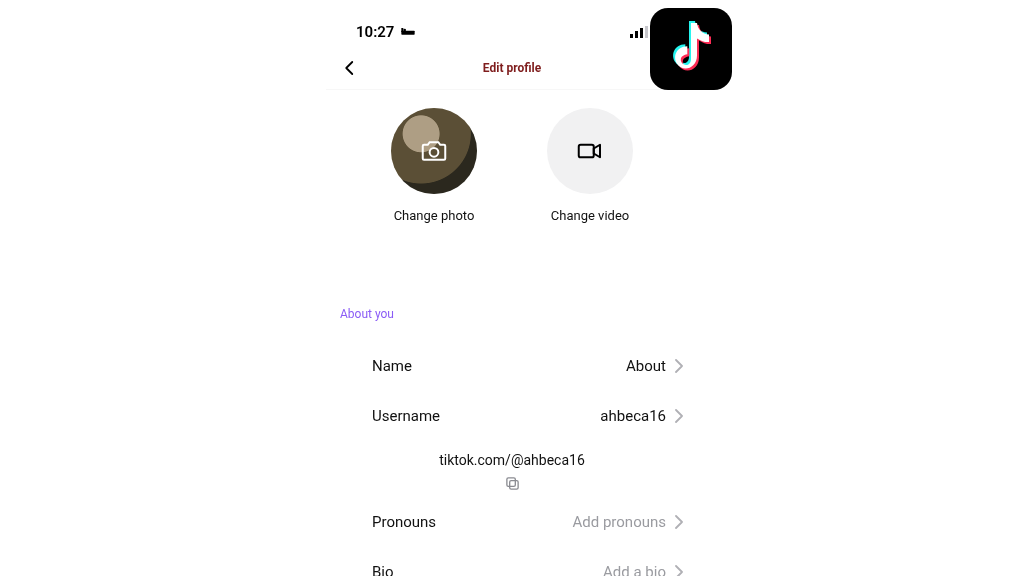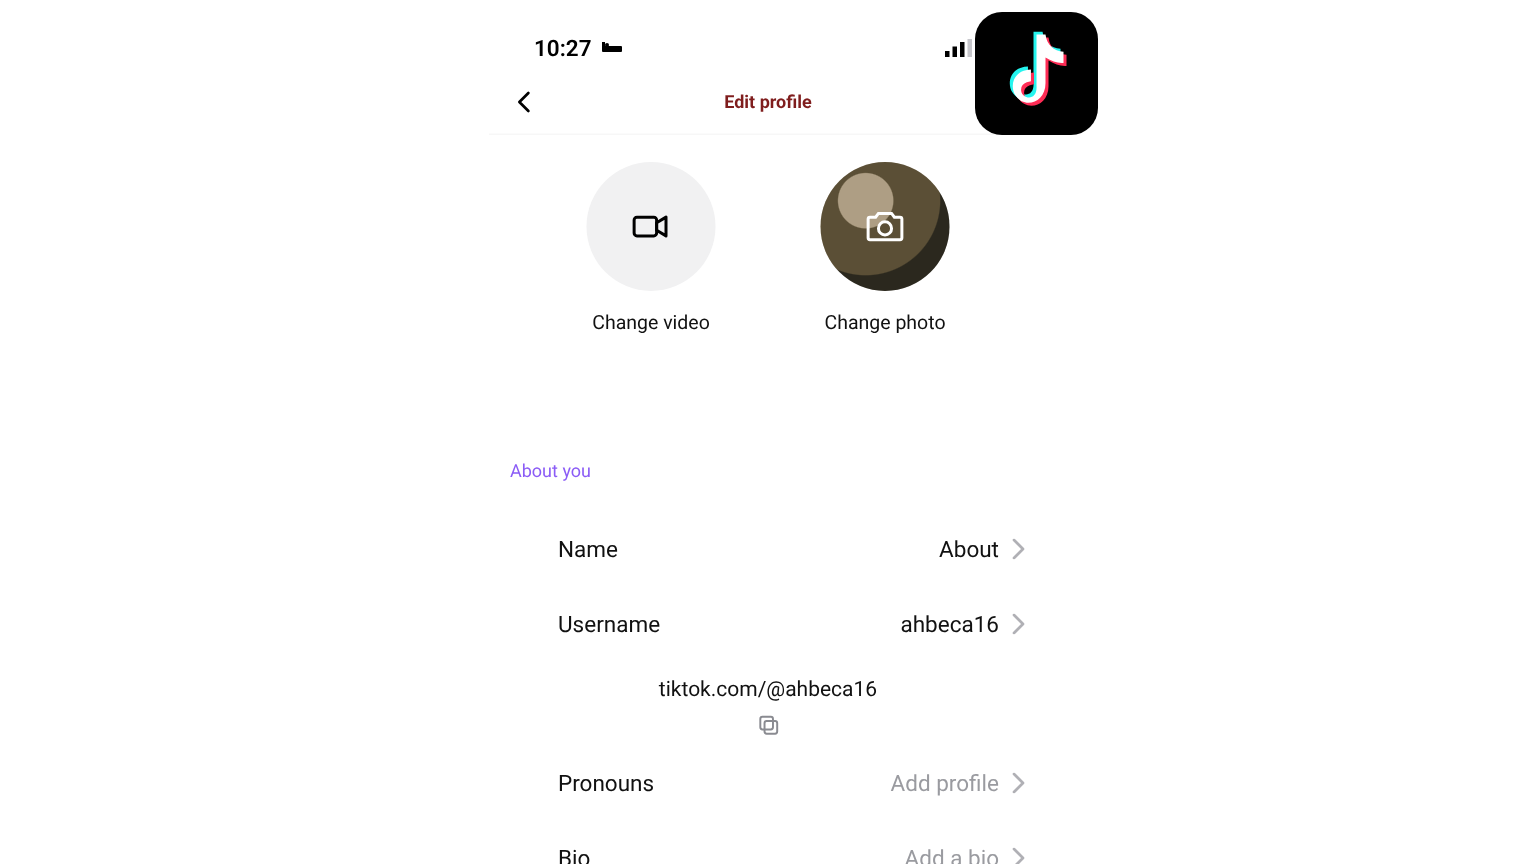--- a/index.html
+++ b/index.html
@@ -145,37 +145,37 @@
     <div class="back-btn">
       <svg width="18" height="18" viewBox="0 0 24 24">
           <path d="M15 4l-8 8 8 8" stroke="#000" stroke-width="2.4" fill="none" stroke-linecap="round" stroke-linejoin="round"></path>
         </svg>
     </div>
     <div class="nav-title">Edit profile</div>
   </div>
 
   <div class="media-row">
     <div class="media-item">
+      <div class="media-circle photo-circle">
+        <svg width="30" height="30" viewBox="0 0 24 24" style="position:relative;z-index:1">
+          <path d="M4 7h3l1.5-2h7L17 7h3a1 1 0 0 1 1 1v10a1 1 0 0 1-1 1H4a1 1 0 0 1-1-1V8a1 1 0 0 1 1-1z" fill="none" stroke="#fff" stroke-width="1.6"></path>
+          <circle cx="12" cy="13" r="3.5" fill="none" stroke="#fff" stroke-width="1.6"></circle>
+        </svg>
+      </div>
+      <span class="media-label">Change photo</span>
+    </div>
+    <div class="media-item">
       <div class="media-circle video-circle">
         <svg width="30" height="30" viewBox="0 0 24 24">
           <rect x="3" y="7" width="12" height="10" rx="1.5" fill="none" stroke="#000" stroke-width="1.6"></rect>
           <path d="M15 10l5-3v10l-5-3z" fill="none" stroke="#000" stroke-width="1.6" stroke-linejoin="round"></path>
         </svg>
       </div>
       <span class="media-label">Change video</span>
     </div>
-    <div class="media-item">
-      <div class="media-circle photo-circle">
-        <svg width="30" height="30" viewBox="0 0 24 24" style="position:relative;z-index:1">
-          <path d="M4 7h3l1.5-2h7L17 7h3a1 1 0 0 1 1 1v10a1 1 0 0 1-1 1H4a1 1 0 0 1-1-1V8a1 1 0 0 1 1-1z" fill="none" stroke="#fff" stroke-width="1.6"></path>
-          <circle cx="12" cy="13" r="3.5" fill="none" stroke="#fff" stroke-width="1.6"></circle>
-        </svg>
-      </div>
-      <span class="media-label">Change photo</span>
-    </div>
   </div>
 
   <div class="section-hdr">About you</div>
 
   <div class="rows">
 
     <div class="row">
       <span class="row-label">Name</span>
       <span class="row-right">
         <span class="row-value">About</span>
@@ -205,21 +205,21 @@
         <svg width="15" height="15" viewBox="0 0 16 16">
             <rect x="5" y="5" width="9" height="9" rx="1.5" fill="none" stroke="#8a8b91" stroke-width="1.4"></rect>
             <rect x="2" y="2" width="9" height="9" rx="1.5" fill="none" stroke="#8a8b91" stroke-width="1.4"></rect>
           </svg>
       </span>
     </div>
 
     <div class="row" style="margin-top:6px">
       <span class="row-label">Pronouns</span>
       <span class="row-right">
-        <span class="row-value placeholder">Add profile</span>
+        <span class="row-value placeholder">Add pronouns</span>
         <span class="chevron">
           <svg width="10" height="14" viewBox="0 0 10 14">
               <path d="M2 1l6 6-6 6" stroke="#b0b0b5" stroke-width="1.8" fill="none" stroke-linecap="round" stroke-linejoin="round"></path>
             </svg>
         </span>
       </span>
     </div>
 
     <div class="row">
       <span class="row-label">Bio</span>

